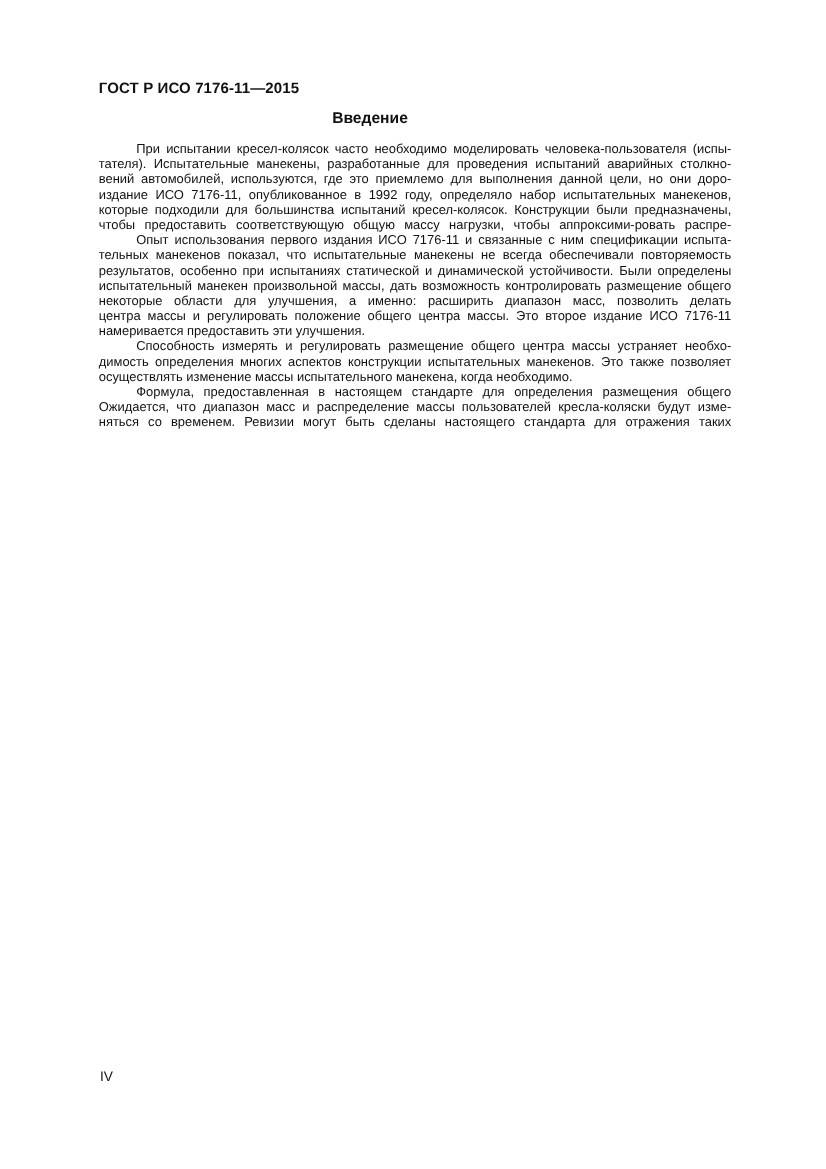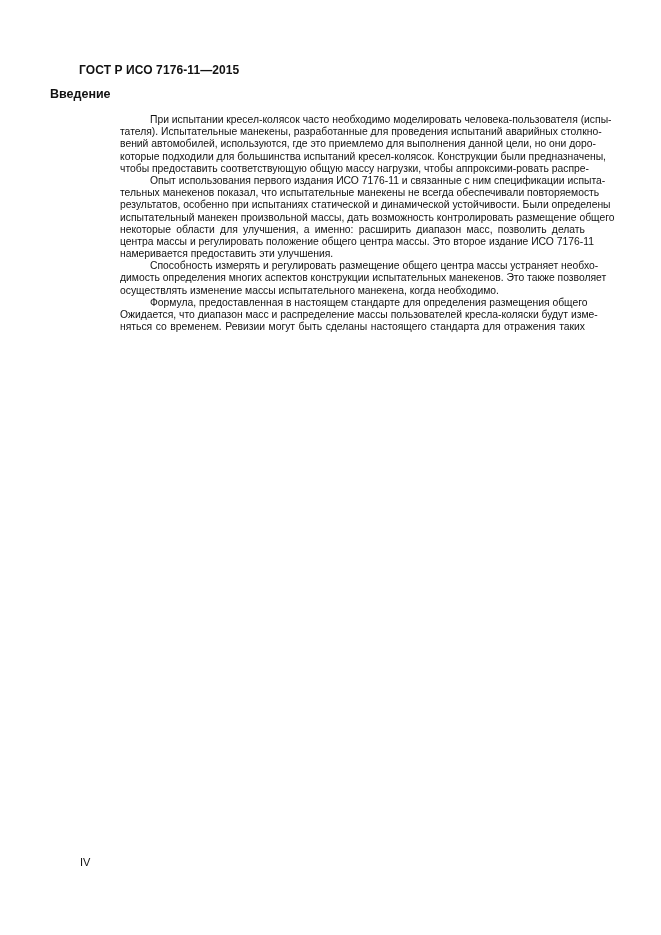--- a/index.html
+++ b/index.html
@@ -21,41 +21,40 @@
       top: 63px;
       font-size: 12px;
       font-weight: bold;
       letter-spacing: 0.1px;
     }
     .section-title {
       position: absolute;
       left: 0;
       width: 542px;
       top: 87px;
-      text-align: left;
+      text-align: center;
       font-size: 12.5px;
       font-weight: bold;
       padding-left: 50px;
       box-sizing: border-box;
     }
     .body-text {
       position: absolute;
       left: 79px;
       top: 114px;
       width: 506px;
       font-size: 10.35px;
       line-height: 12.2px;
     }
     .body-text .line {
       display: block;
       white-space: nowrap;
       text-align: justify;
       text-align-last: justify;
       height: 12.2px;
-      margin-left: 41px;
     }
     .body-text .line.indent {
       padding-left: 30px;
     }
     .body-text .line.last {
       text-align-last: left;
     }
     .page-number {
       position: absolute;
       left: 80px;
@@ -69,20 +68,21 @@
 <div class="page-header">ГОСТ Р ИСО 7176-11—2015</div>
 
 <div class="section-title">Введение</div>
 
 <div class="body-text">
 
   <div>
     <span class="line indent">При испытании кресел-колясок часто необходимо моделировать человека-пользователя (испы-</span>
     <span class="line">тателя). Испытательные манекены, разработанные для проведения испытаний аварийных столкно-</span>
     <span class="line">вений автомобилей, используются, где это приемлемо для выполнения данной цели, но они доро-</span>
+    <span class="line">издание ИСО 7176-11, опубликованное в 1992 году, определяло набор испытательных манекенов,</span>
     <span class="line">которые подходили для большинства испытаний кресел-колясок. Конструкции были предназначены,</span>
     <span class="line">чтобы предоставить соответствующую общую массу нагрузки, чтобы аппроксими-ровать распре-</span>
   </div>
 
   <div>
     <span class="line indent">Опыт использования первого издания ИСО 7176-11 и связанные с ним спецификации испыта-</span>
     <span class="line">тельных манекенов показал, что испытательные манекены не всегда обеспечивали повторяемость</span>
     <span class="line">результатов, особенно при испытаниях статической и динамической устойчивости. Были определены</span>
     <span class="line">испытательный манекен произвольной массы, дать возможность контролировать размещение общего</span>
     <span class="line">некоторые области для улучшения, а именно: расширить диапазон масс, позволить делать</span>

